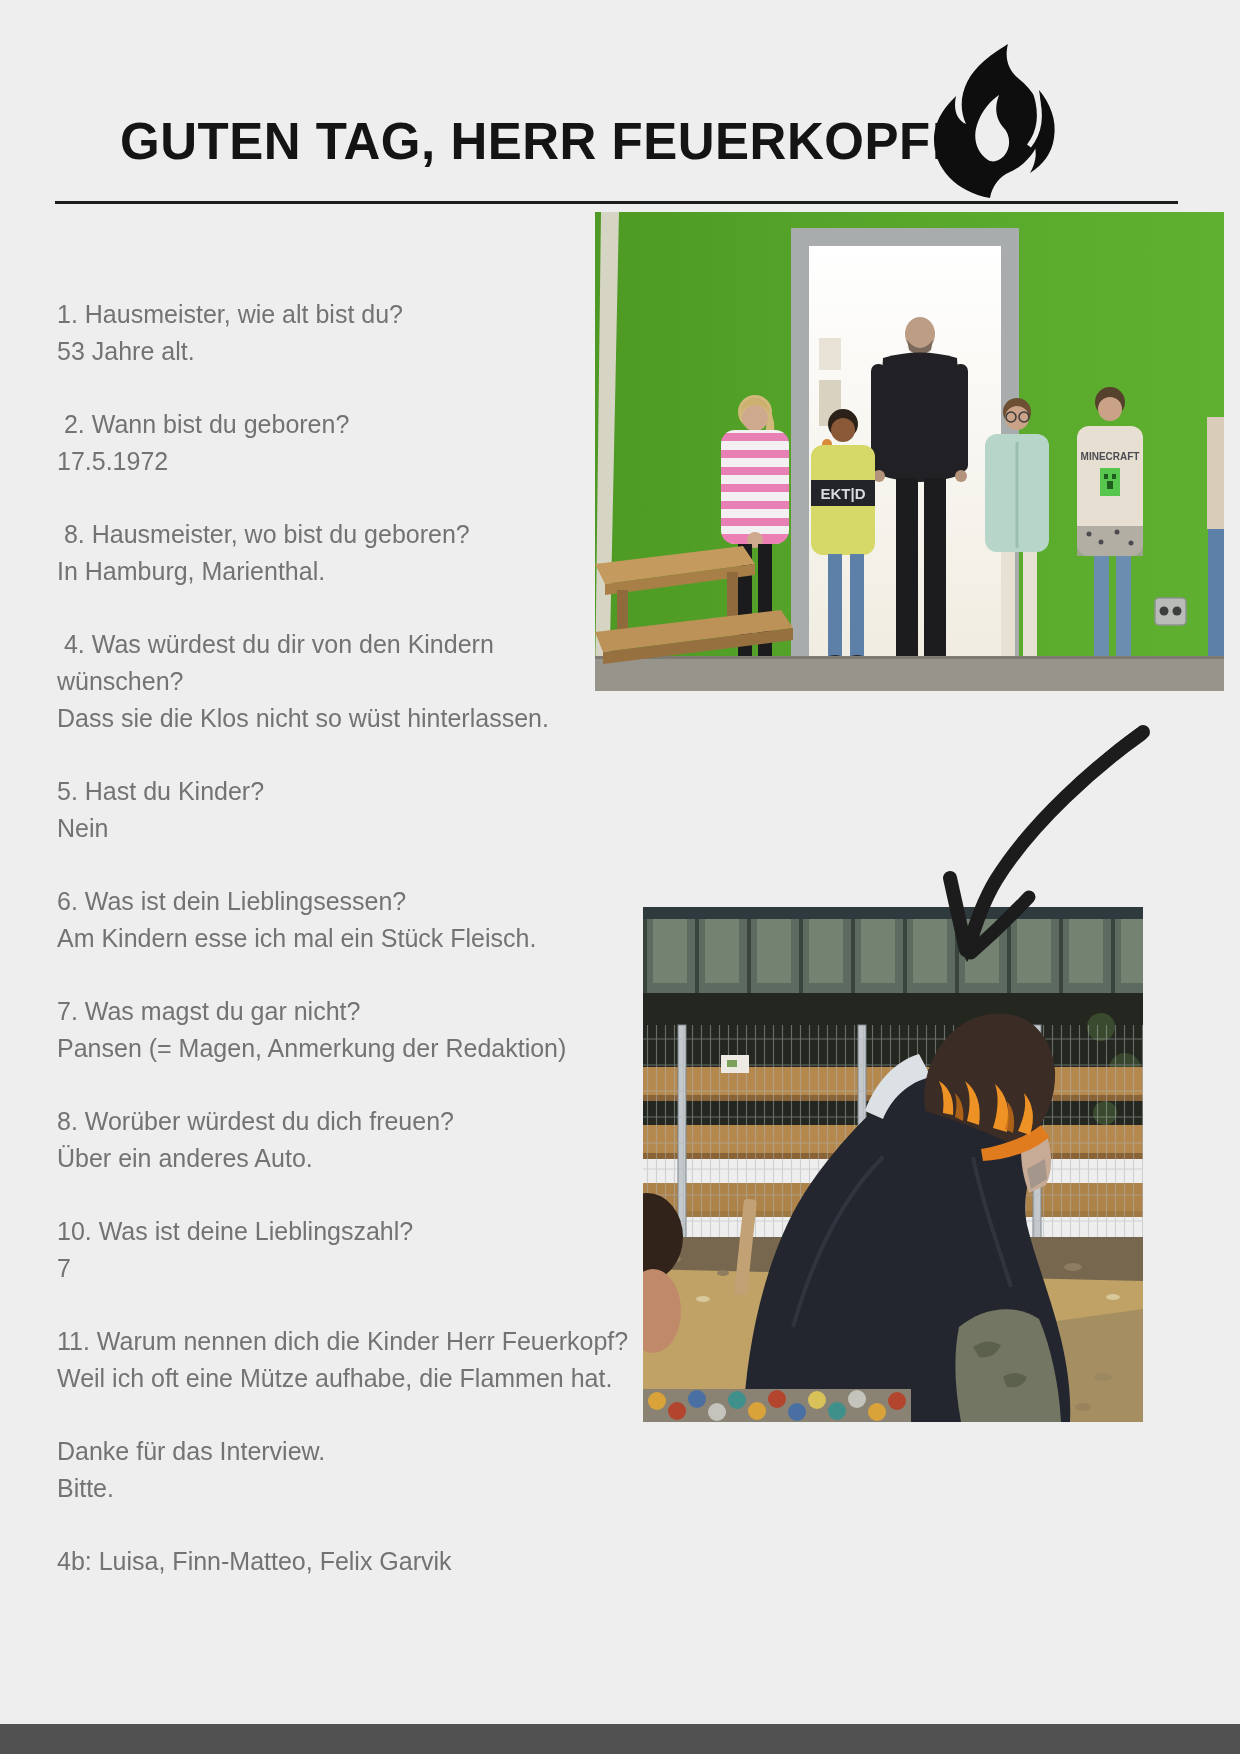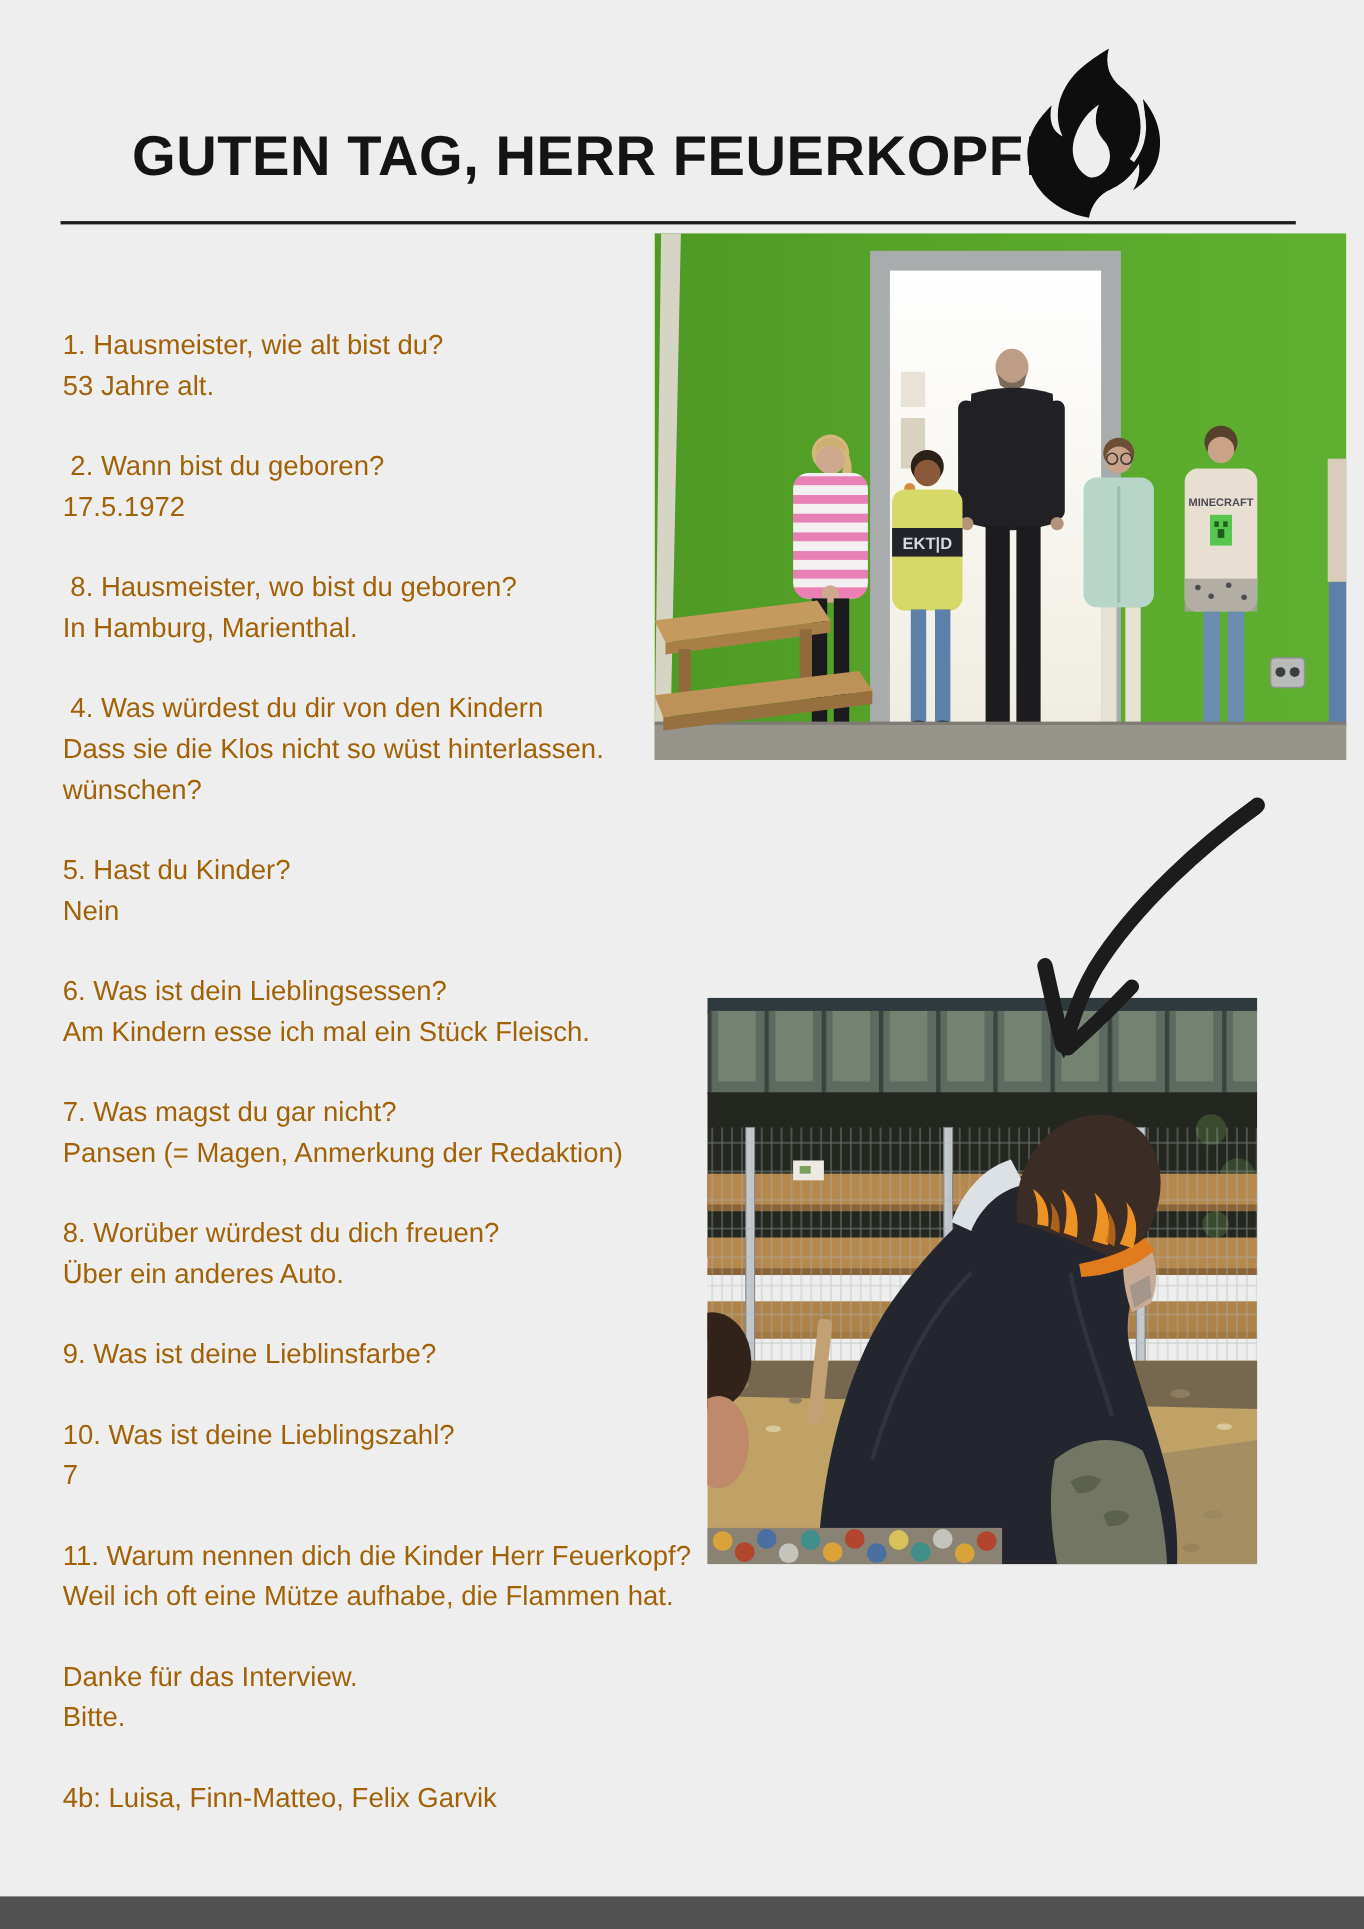--- a/index.html
+++ b/index.html
@@ -11,21 +11,21 @@
   .title{
     position:absolute;left:120px;top:112px;
     font-size:51px;font-weight:700;letter-spacing:.5px;color:#141414;
     white-space:pre;
   }
   .title-rule{
     position:absolute;left:55px;top:201px;width:1123px;height:3px;background:#1c1c1c;
   }
   .flame-badge{position:absolute;left:926px;top:44px;width:136px;height:158px;}
   .text-col{
-    position:absolute;left:57px;top:296px;width:620px;color:#a16207;font-size:25px;
+    position:absolute;left:57px;top:296px;width:620px;color:#737373;font-size:25px;
   }
   .qa-block{margin:0 0 36.7px 0;}
   .line{height:36.7px;line-height:36.7px;white-space:pre;}
   .photo{position:absolute;display:block;}
   .photo1{left:595px;top:212px;width:629px;height:479px;}
   .photo2{left:643px;top:907px;width:500px;height:515px;}
   .arrow-layer{position:absolute;left:0;top:0;width:1240px;height:1754px;pointer-events:none;}
   .footer-bar{position:absolute;left:0;top:1724px;width:1240px;height:30px;background:#515151;}
 </style>
 </head>
@@ -49,41 +49,40 @@
   <div class="qa-block">
     <div class="line"> 2. Wann bist du geboren?</div>
     <div class="line">17.5.1972</div>
   </div>
   <div class="qa-block">
     <div class="line"> 8. Hausmeister, wo bist du geboren?</div>
     <div class="line">In Hamburg, Marienthal.</div>
   </div>
   <div class="qa-block">
     <div class="line"> 4. Was würdest du dir von den Kindern</div>
+    <div class="line">wünschen?</div>
     <div class="line">Dass sie die Klos nicht so wüst hinterlassen.</div>
-    <div class="line">wünschen?</div>
   </div>
   <div class="qa-block">
     <div class="line">5. Hast du Kinder?</div>
     <div class="line">Nein</div>
   </div>
   <div class="qa-block">
     <div class="line">6. Was ist dein Lieblingsessen?</div>
     <div class="line">Am Kindern esse ich mal ein Stück Fleisch.</div>
   </div>
   <div class="qa-block">
     <div class="line">7. Was magst du gar nicht?</div>
     <div class="line">Pansen (= Magen, Anmerkung der Redaktion)</div>
   </div>
   <div class="qa-block">
     <div class="line">8. Worüber würdest du dich freuen?</div>
     <div class="line">Über ein anderes Auto.</div>
   </div>
   <div class="qa-block">
-    <div class="line">9. Was ist deine Lieblinsfarbe?</div>
   </div>
   <div class="qa-block">
     <div class="line">10. Was ist deine Lieblingszahl?</div>
     <div class="line">7</div>
   </div>
   <div class="qa-block">
     <div class="line">11. Warum nennen dich die Kinder Herr Feuerkopf?</div>
     <div class="line">Weil ich oft eine Mütze aufhabe, die Flammen hat.</div>
   </div>
   <div class="qa-block">

